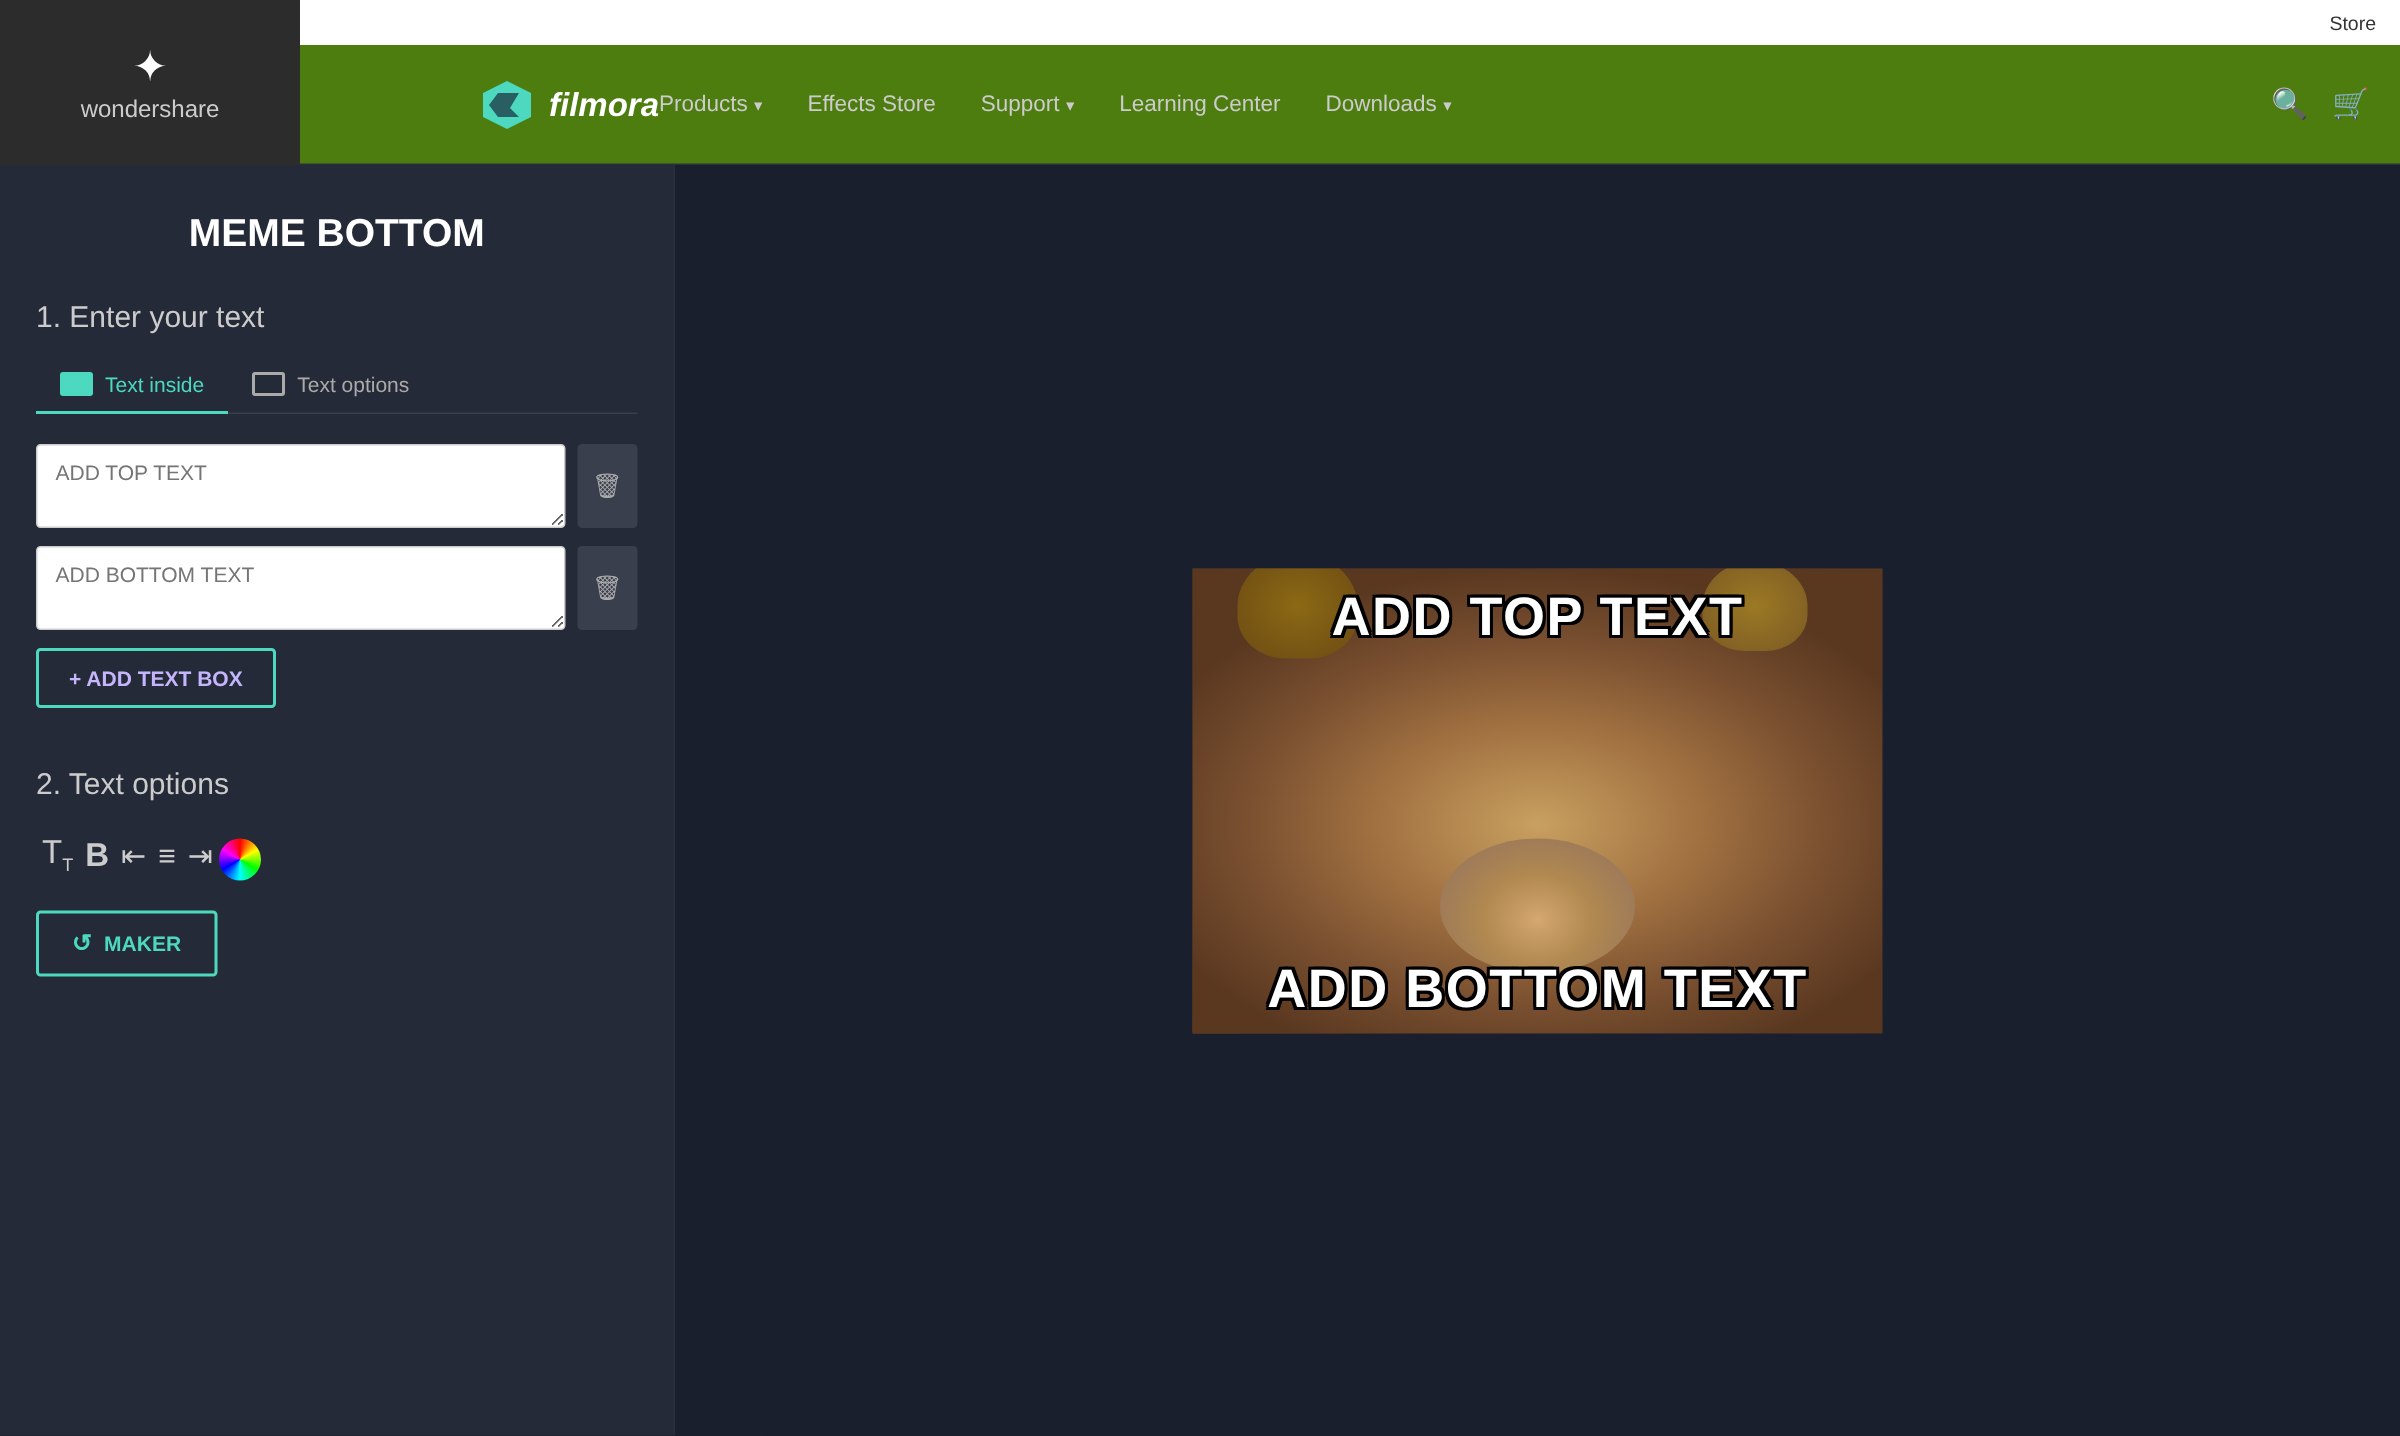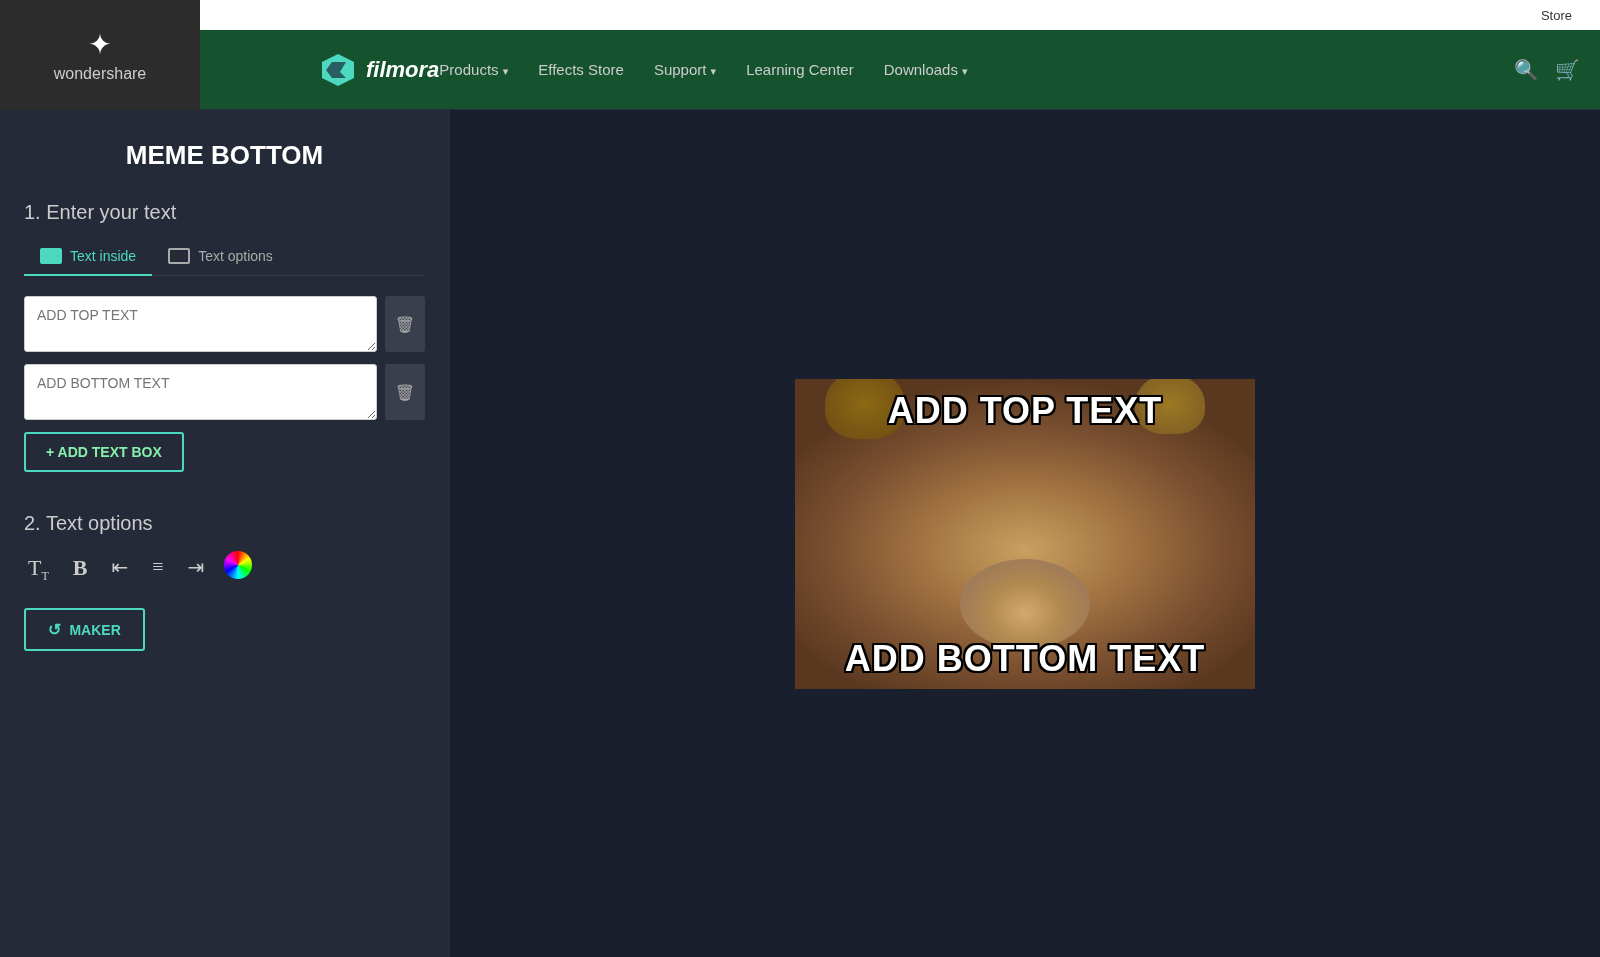--- a/index.html
+++ b/index.html
@@ -5,28 +5,28 @@
     * { box-sizing: border-box; margin: 0; padding: 0; }
     body { font-family: Arial, sans-serif; background: #1e2330; color: #fff; min-height: 957px; }
 
     
     .topbar {
       background: #fff;
       height: 30px;
       display: flex;
       align-items: center;
       justify-content: flex-end;
-      padding-right: 28px;
+      padding-right: 16px;
       font-size: 13px;
       color: #333;
     }
 
     
     .header {
-      background: #14532d;
+      background: #4d7c0f;
       height: 80px;
       display: flex;
       align-items: center;
       padding: 0 0 0 0;
       border-bottom: 1px solid #2a2f3e;
     }
     .header-logo-area {
       display: flex;
       align-items: center;
       padding-left: 320px;
@@ -175,21 +175,21 @@
       padding: 8px 10px;
       font-size: 16px;
       display: flex;
       align-items: center;
     }
 
     
     .add-textbox-btn {
       background: transparent;
       border: 2px solid #4dd9c0;
-      color: #86efac;
+      color: #c4b5fd;
       padding: 10px 20px;
       font-size: 14px;
       font-weight: bold;
       cursor: pointer;
       border-radius: 3px;
       margin-bottom: 30px;
       display: inline-block;
     }
 
     
@@ -200,24 +200,22 @@
       background: #2c3040;
       border: 1px solid #3a3f4e;
       color: #fff;
       font-size: 14px;
       border-radius: 3px;
       margin-bottom: 16px;
       -webkit-appearance: auto;
     }
     .text-format-row {
       display: flex;
-      align-items: flex-start;
-      gap: 16px;
+      align-items: flex-end;
       margin-bottom: 20px;
-      font-family: Liberation Serif, serif;
     }
     .fmt-icon {
       font-size: 20px;
       color: #ccc;
       cursor: pointer;
       padding: 4px;
     }
     .color-wheel {
       width: 28px;
       height: 28px;

